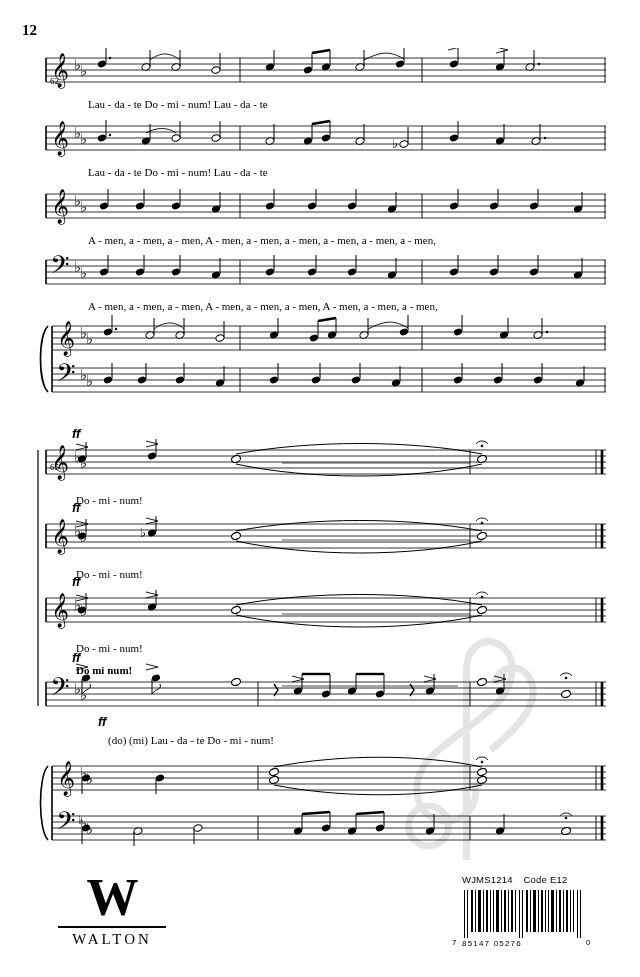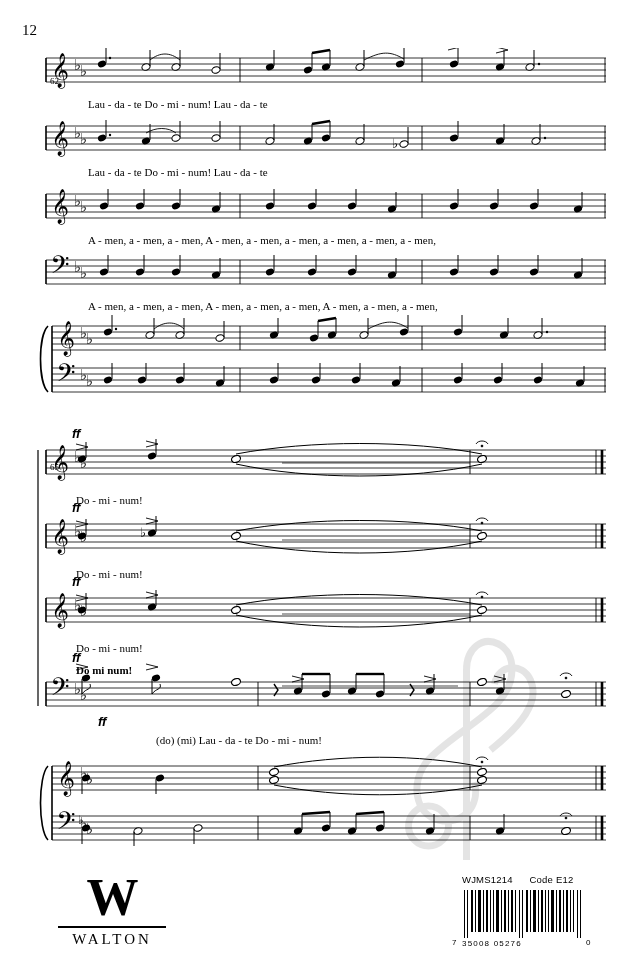--- a/index.html
+++ b/index.html
@@ -13,21 +13,21 @@
     position: relative;
     overflow: hidden;
   }
 
   
   .page-number {
     position: absolute;
     left: 22px;
     top: 22px;
     font-size: 15px;
-    font-weight: normal;
+    font-weight: bold;
     font-family: "Liberation Serif", serif;
   }
 
   
   .watermark {
     position: absolute;
     left: 368px;
     top: 630px;
     width: 205px;
     height: 240px;
@@ -101,21 +101,21 @@
   }
 
   .catalog {
     position: absolute;
     left: 462px;
     top: 12px;
     font-family: "Liberation Sans", sans-serif;
     font-size: 9.5px;
     letter-spacing: 0.2px;
   }
-  .catalog .code { margin-left: 14px; }
+  .catalog .code { margin-left: 8px; }
 
   .barcode-wrap {
     position: absolute;
     left: 462px;
     top: 28px;
     width: 122px;
   }
   .barcode {
     width: 122px;
     height: 48px;
@@ -709,21 +709,21 @@
       <path d="M530 384 C532 380 540 380 542 384" stroke-width="0.9"></path>
       <circle cx="536" cy="386" r="0.9" fill="#000"></circle>
       <text x="48" y="392" font-family="Liberation Serif, serif" font-size="12" fill="#000" stroke="none">♭</text>
     </g>
   </svg>
 
   <div class="lyric-row" style="left:46px; top:62px;">Do  -     mi  -     num!</div>
   <div class="lyric-row" style="left:46px; top:136px;">Do  -     mi  -     num!</div>
   <div class="lyric-row" style="left:46px; top:210px;">Do  -     mi  -     num!</div>
   <div class="lyric-row" style="left:46px; top:232px;font-weight:bold;">Do       mi        num!</div>
-  <div class="lyric-row" style="left:78px; top:302px;margin-left:48px;">(do)        (mi)        Lau - da - te     Do  -  mi  -  num!</div>
+  <div class="lyric-row" style="left:78px; top:302px;">(do)        (mi)        Lau - da - te     Do  -  mi  -  num!</div>
 </div>
 
 <div class="footer">
 
   <div class="walton-logo">
     <div class="walton-W">W</div>
     <div class="walton-rule"></div>
     <div class="walton-name">WALTON</div>
   </div>
 
@@ -763,18 +763,18 @@
         <rect x="94" y="0" width="1" height="42"></rect>
           <rect x="97" y="0" width="2" height="42"></rect>
         <rect x="101" y="0" width="1" height="42"></rect>
           <rect x="104" y="0" width="2" height="42"></rect>
         <rect x="108" y="0" width="1" height="42"></rect>
           <rect x="111" y="0" width="1" height="42"></rect>
         <rect x="115" y="0" width="1" height="48"></rect>
           <rect x="118" y="0" width="1" height="48"></rect>
       </g>
     </svg>
-    <div class="barcode-digits">35008 05276</div>
+    <div class="barcode-digits">85147 05276</div>
   </div>
 
   <div class="barcode-lead">7</div>
   <div class="barcode-trail">0</div>
 </div>
 
 </body></html>

